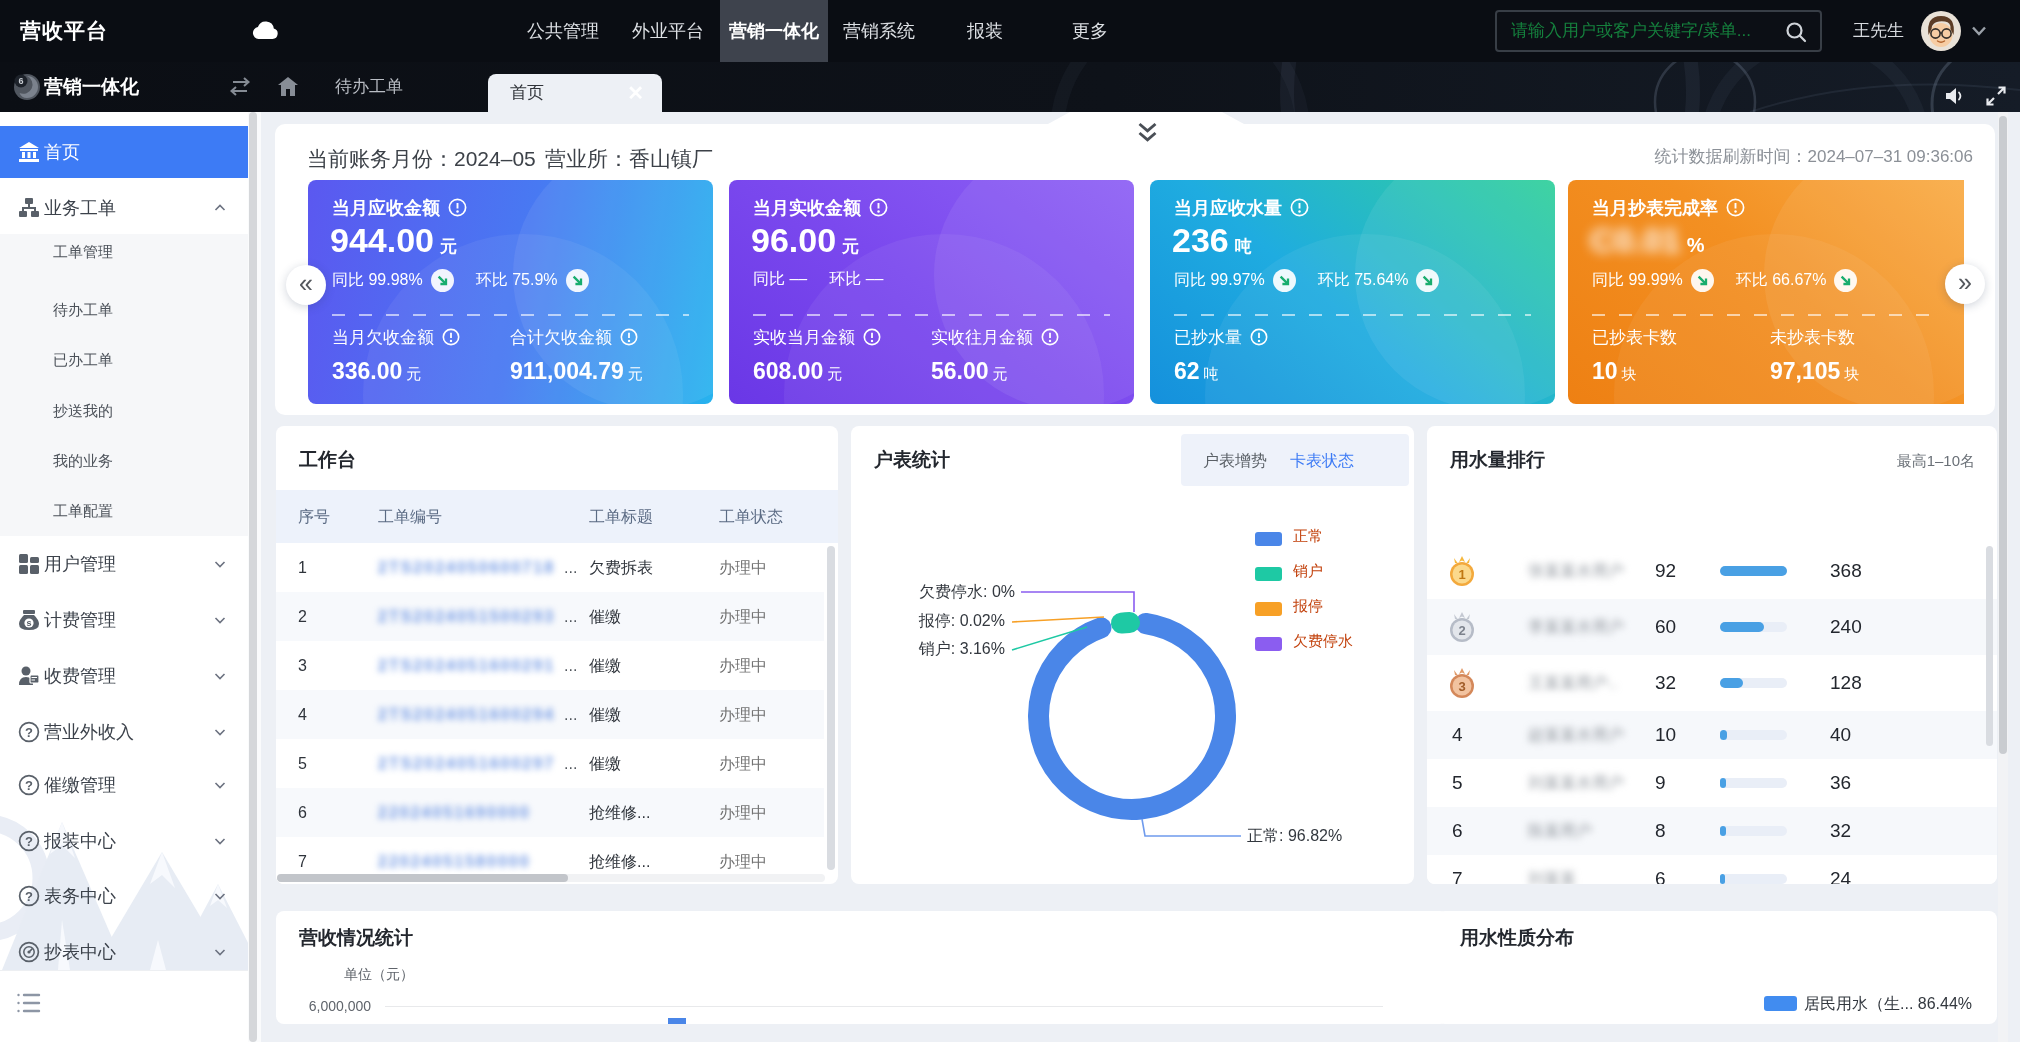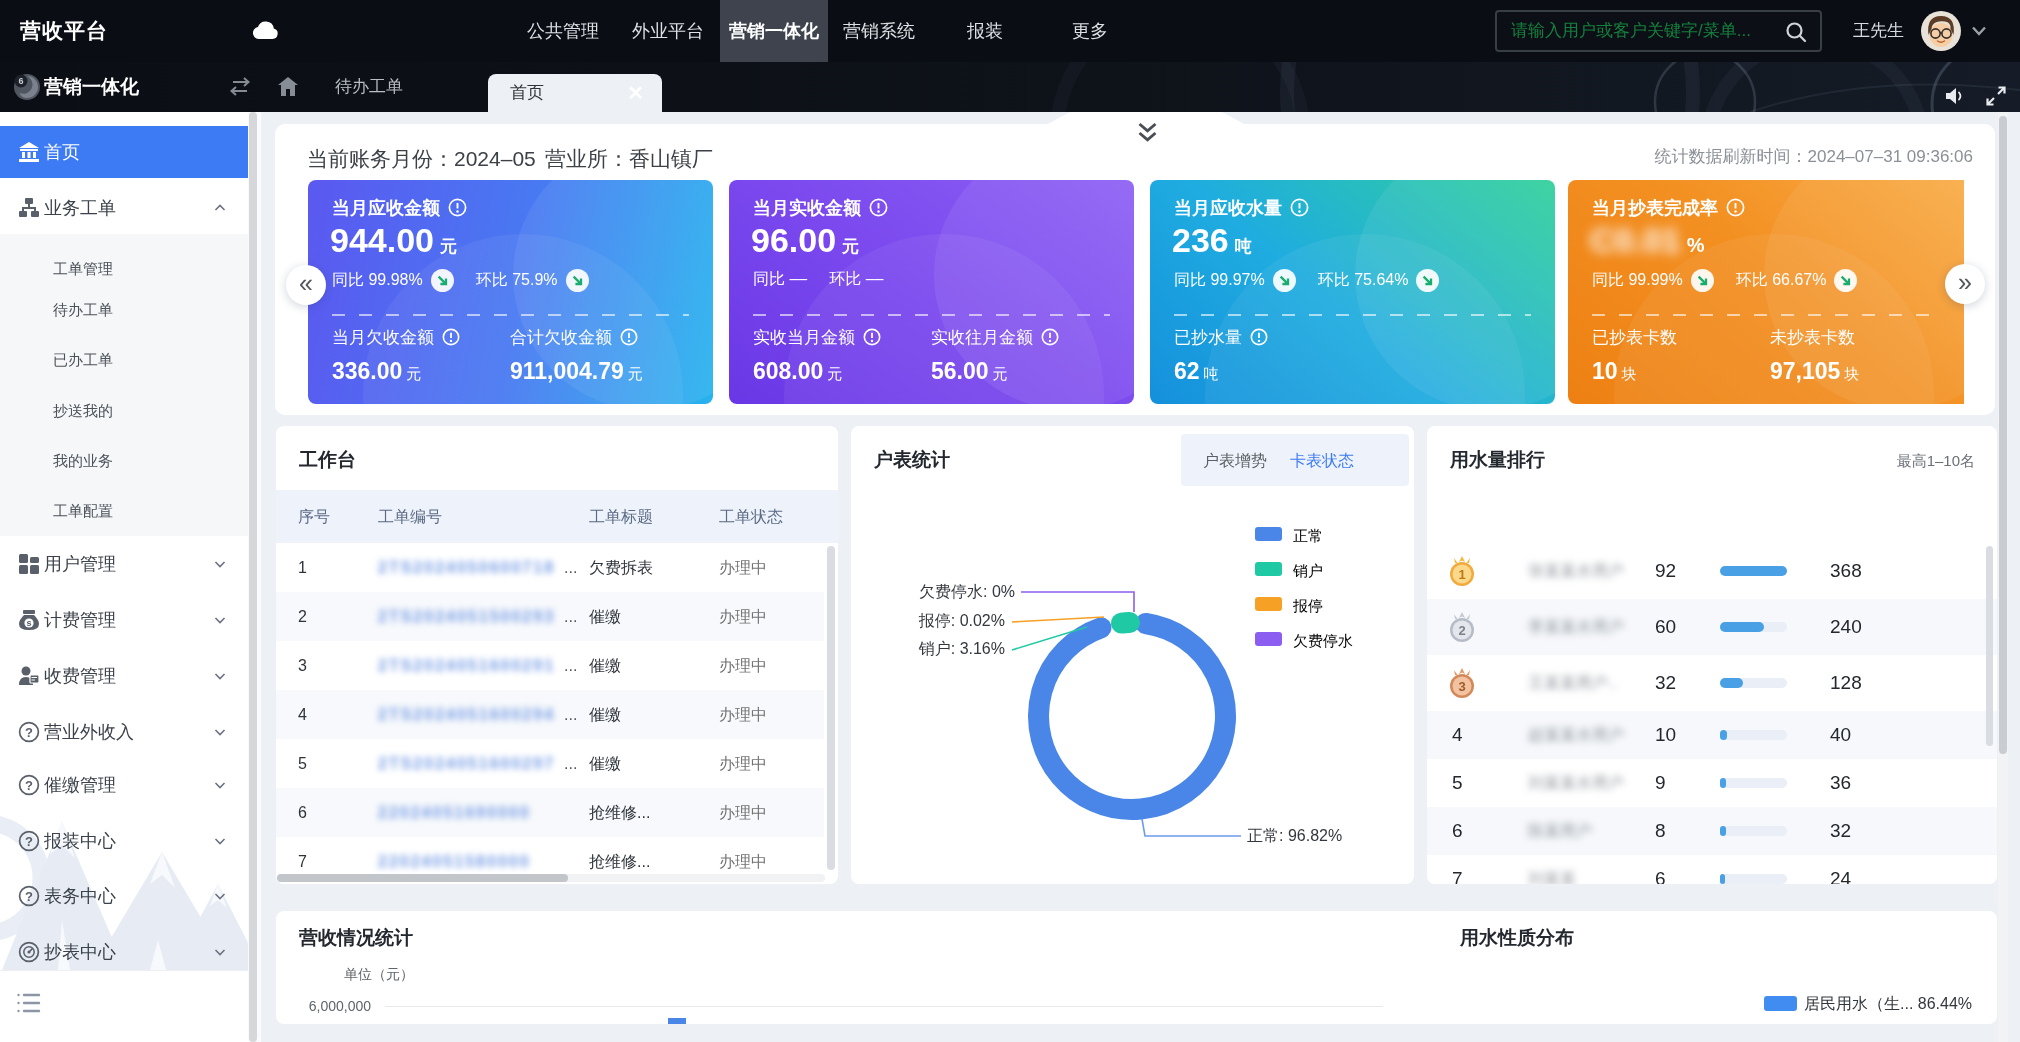--- a/index.html
+++ b/index.html
@@ -61,21 +61,21 @@
 
 .ctitle{position:absolute;left:23px;top:21px;font-size:19px;font-weight:bold;color:#23272e}
 .thead{position:absolute;left:0;height:53px;background:#edf2fb;color:#5b6b84;font-size:16px}
 .thead span{position:absolute;top:0;line-height:53px;white-space:nowrap}
 .trow{position:absolute;left:0;font-size:16px;color:#2f343b}
 .trow span{position:absolute;white-space:nowrap}
 .blur1{filter:blur(3px);color:#7299e4;letter-spacing:2px;font-weight:bold}
 .blur2{filter:blur(3.5px);color:#8d939b}
 .stat-blue{color:#737373}
 .vscroll{position:absolute;width:8px;border-radius:4px;background:#d9dce1}
-.legrow{position:absolute;display:flex;align-items:flex-start;font-size:15px;color:#000000}
+.legrow{position:absolute;display:flex;align-items:flex-end;font-size:15px;color:#c2410c}
 .lsw{width:27px;height:14px;border-radius:3px;margin-right:11px}
 .rk{font-size:19px;color:#23272e}
 .bar{position:absolute;height:10px;border-radius:5px}
 </style>
 
 <div class="tb">
  <div class="logo">营收平台</div>
  <svg class="abs" style="left:251px;top:20px" width="28" height="22" viewBox="0 0 28 22">
       <path d="M7.5 19a6 6 0 0 1-.6-11.9A8.2 8.2 0 0 1 22.8 8.6 5.3 5.3 0 0 1 21.5 19z" fill="#fff"></path>
     </svg>
@@ -177,21 +177,21 @@
           <rect x="13" y="14" width="8" height="6" rx="1"></rect>
           <path d="M10 7 H12 V10 H18 V14 H16 V12 H6 V14 H4 V10 H10 Z"></path>
         </g>
       </svg>
   <span class="tx">业务工单</span>
   <svg class="cv" viewBox="0 0 12 12">
         <path d="M1.5 8 L6 3.5 L10.5 8" fill="none" stroke="#6c7280" stroke-width="1.6"></path>
       </svg>
  </div>
  <div class="sub"></div>
- <div class="smi" style="top:132px">工单管理</div>
+ <div class="smi" style="top:115px">工单管理</div>
  <div class="smi" style="top:173px">待办工单</div>
  <div class="smi" style="top:223px">已办工单</div>
  <div class="smi" style="top:274px">抄送我的</div>
  <div class="smi" style="top:324px">我的业务</div>
  <div class="smi" style="top:374px">工单配置</div>
  <div class="mi" style="top:426px">
   <svg class="ic" viewBox="0 0 22 22">
         <g fill="#596069">
           <rect x="1" y="1" width="9" height="9" rx="1.5"></rect>
           <rect x="12" y="4" width="9" height="6" rx="1.5"></rect>

